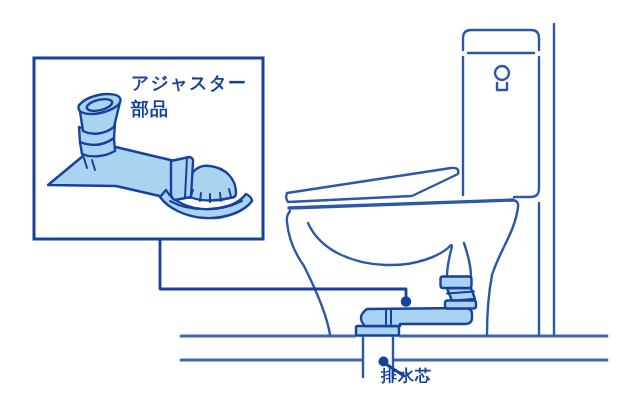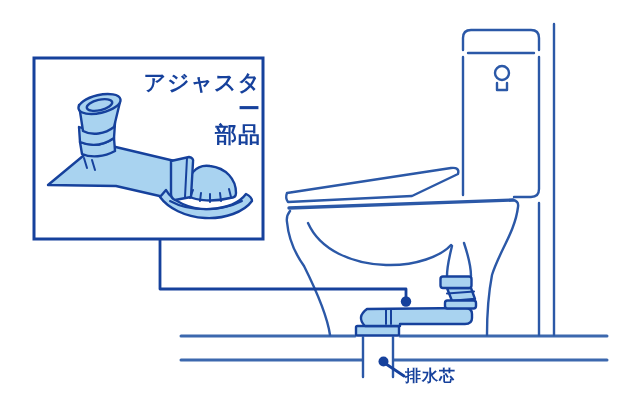--- a/index.html
+++ b/index.html
@@ -16,25 +16,25 @@
   svg{position:absolute;left:0;top:0;}
   .ln{stroke:var(--outline);stroke-width:2.4;fill:none;stroke-linecap:round;stroke-linejoin:round;}
   .ln.thick{stroke-width:3.4;}
   .floor{stroke:var(--floor);stroke-width:3;fill:none;stroke-linecap:round;}
   .part{fill:var(--fill-light);stroke:var(--dark);stroke-width:2.4;stroke-linejoin:round;stroke-linecap:round;}
   .part-detail{stroke:var(--dark);stroke-width:2;fill:none;stroke-linecap:round;}
   .dot{fill:var(--dark);stroke:none;}
   .box{fill:#ffffff;stroke:var(--dark);stroke-width:3;}
   .leader{stroke:var(--dark);stroke-width:2.8;fill:none;stroke-linecap:round;stroke-linejoin:round;}
   .callout-label{
-    position:absolute;left:131px;top:70px;width:122px;text-align:right;
-    font-weight:bold;font-size:22px;line-height:26px;letter-spacing:1px;color:var(--dark);margin-left:8px;
+    position:absolute;left:131px;top:70px;width:122px;text-align:left;
+    font-weight:bold;font-size:18px;line-height:26px;letter-spacing:1px;color:var(--dark);
   }
   .drain-label{
-    position:absolute;left:405px;top:366px;
+    position:absolute;left:381px;top:366px;
     font-weight:bold;font-size:16px;letter-spacing:1px;color:var(--dark);white-space:nowrap;
   }
 </style>
 </head>
 <body>
 
 <div id="stage">
 
   <svg width="640" height="401" viewBox="0 0 640 401">
 

